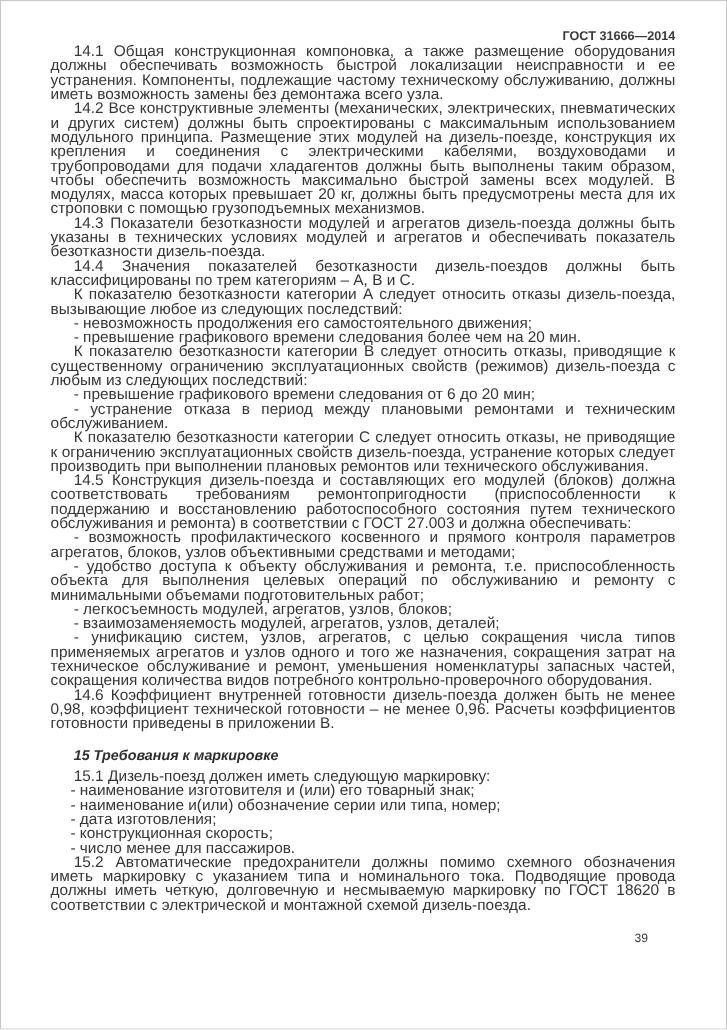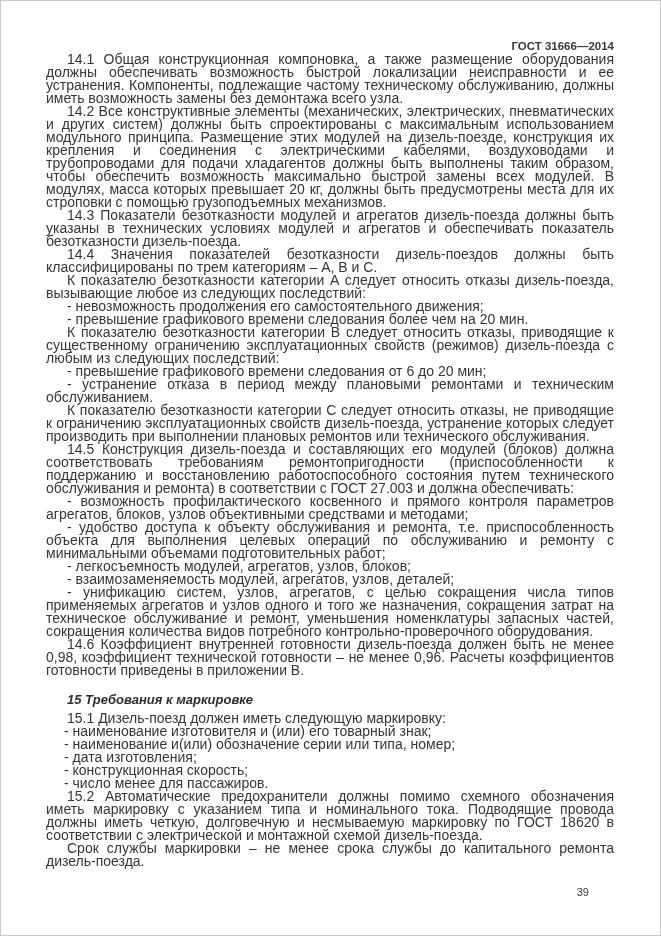--- a/index.html
+++ b/index.html
@@ -8,21 +8,21 @@
     width: 661px;
     height: 936px;
     background: #ffffff;
     border: 1px solid #c9c9c9;
     font-family: "Liberation Sans", "DejaVu Sans", sans-serif;
     color: #333333;
     position: relative;
     overflow: hidden;
   }
   .content {
-    padding: 39px 46px 0 45px;
+    padding: 26px 46px 0 45px;
   }
   .page-header {
     text-align: right;
     font-size: 11.5px;
     line-height: 13px;
     font-weight: 700;
     color: #3a3a3a;
   }
   h1.sec-heading {
     font-size: 13px;
@@ -87,19 +87,18 @@
     <h1 class="sec-heading sec-heading-2">15 Требования к маркировке</h1>
 
     <div class="body-text">
       <p class="ind">15.1 Дизель-поезд должен иметь следующую маркировку:</p>
       <p class="dash15">- наименование изготовителя и (или) его товарный знак;</p>
       <p class="dash15">- наименование и(или) обозначение серии или типа, номер;</p>
       <p class="dash15">- дата изготовления;</p>
       <p class="dash15">- конструкционная скорость;</p>
       <p class="dash15">- число менее для пассажиров.</p>
       <p class="ind">15.2 Автоматические предохранители должны помимо схемного обозначения иметь маркировку с указанием типа и номинального тока. Подводящие провода должны иметь четкую, долговечную и несмываемую маркировку по ГОСТ 18620 в соответствии с электрической и монтажной схемой дизель-поезда.</p>
-      <p class="ind">Срок службы маркировки – не менее срока службы до капитального ремонта дизель-поезда.</p>
     </div>
 
     <div class="page-num">39</div>
 
   </div>
 </div>
 
 </body></html>

